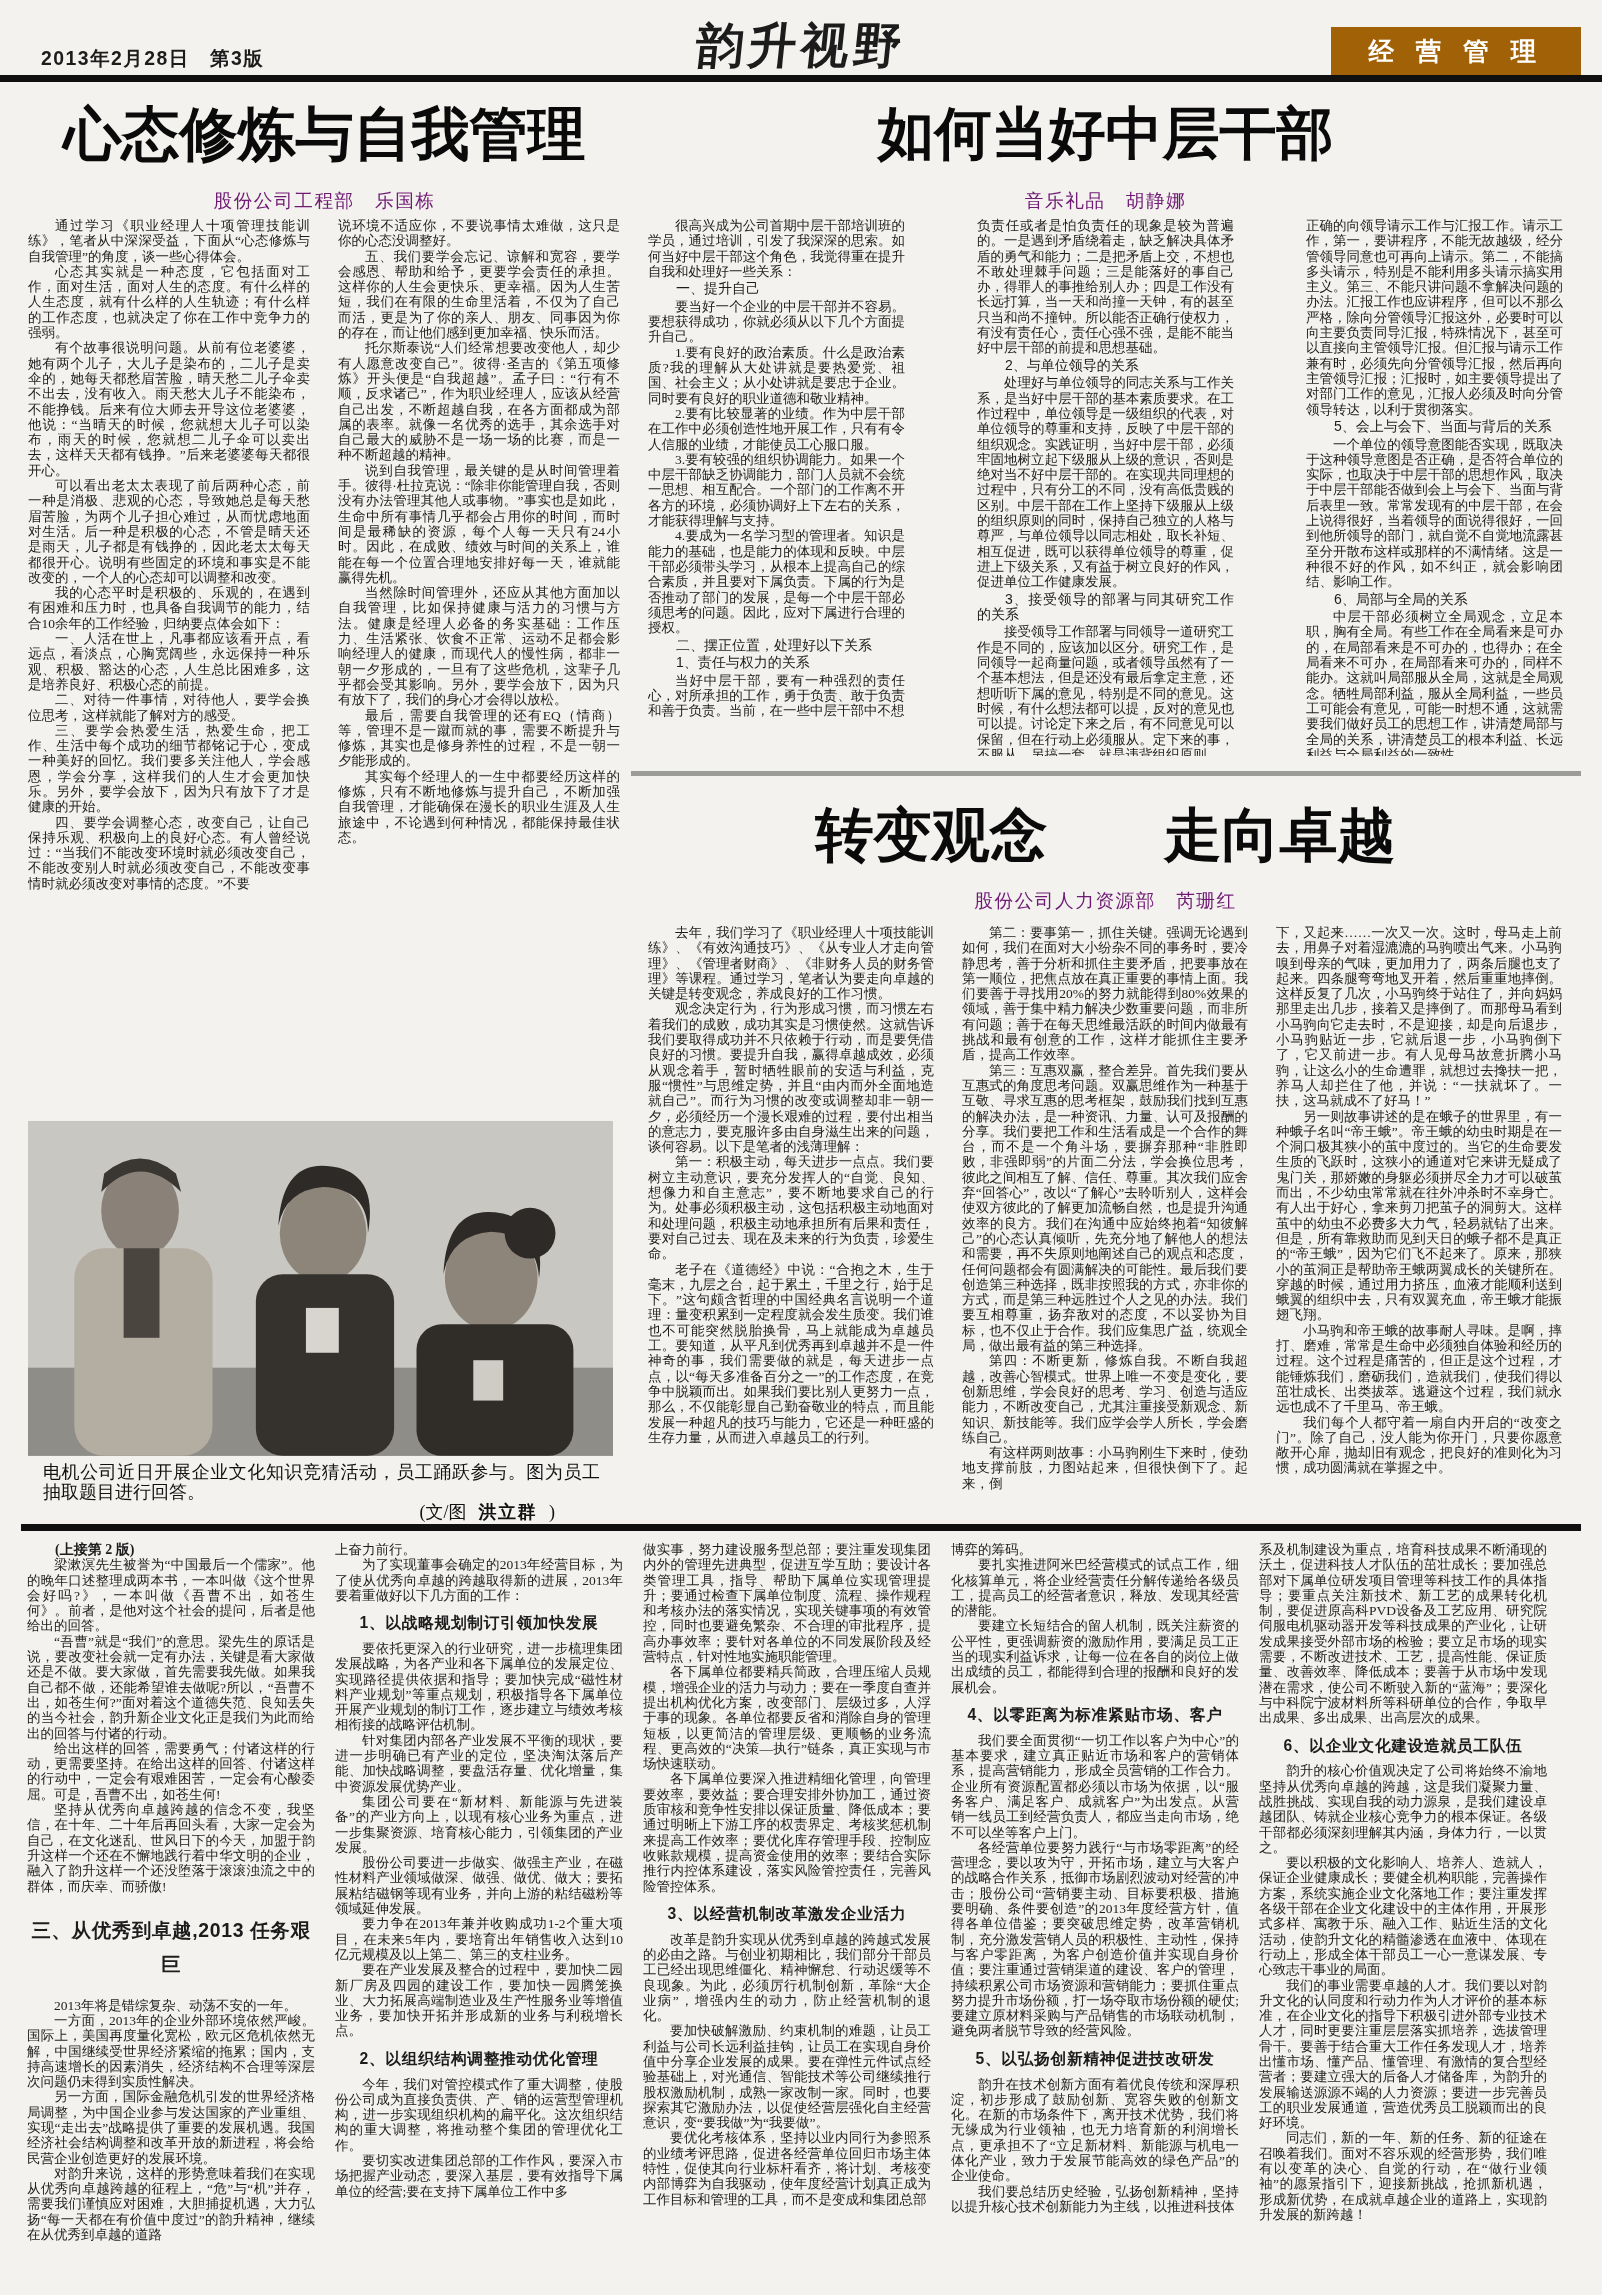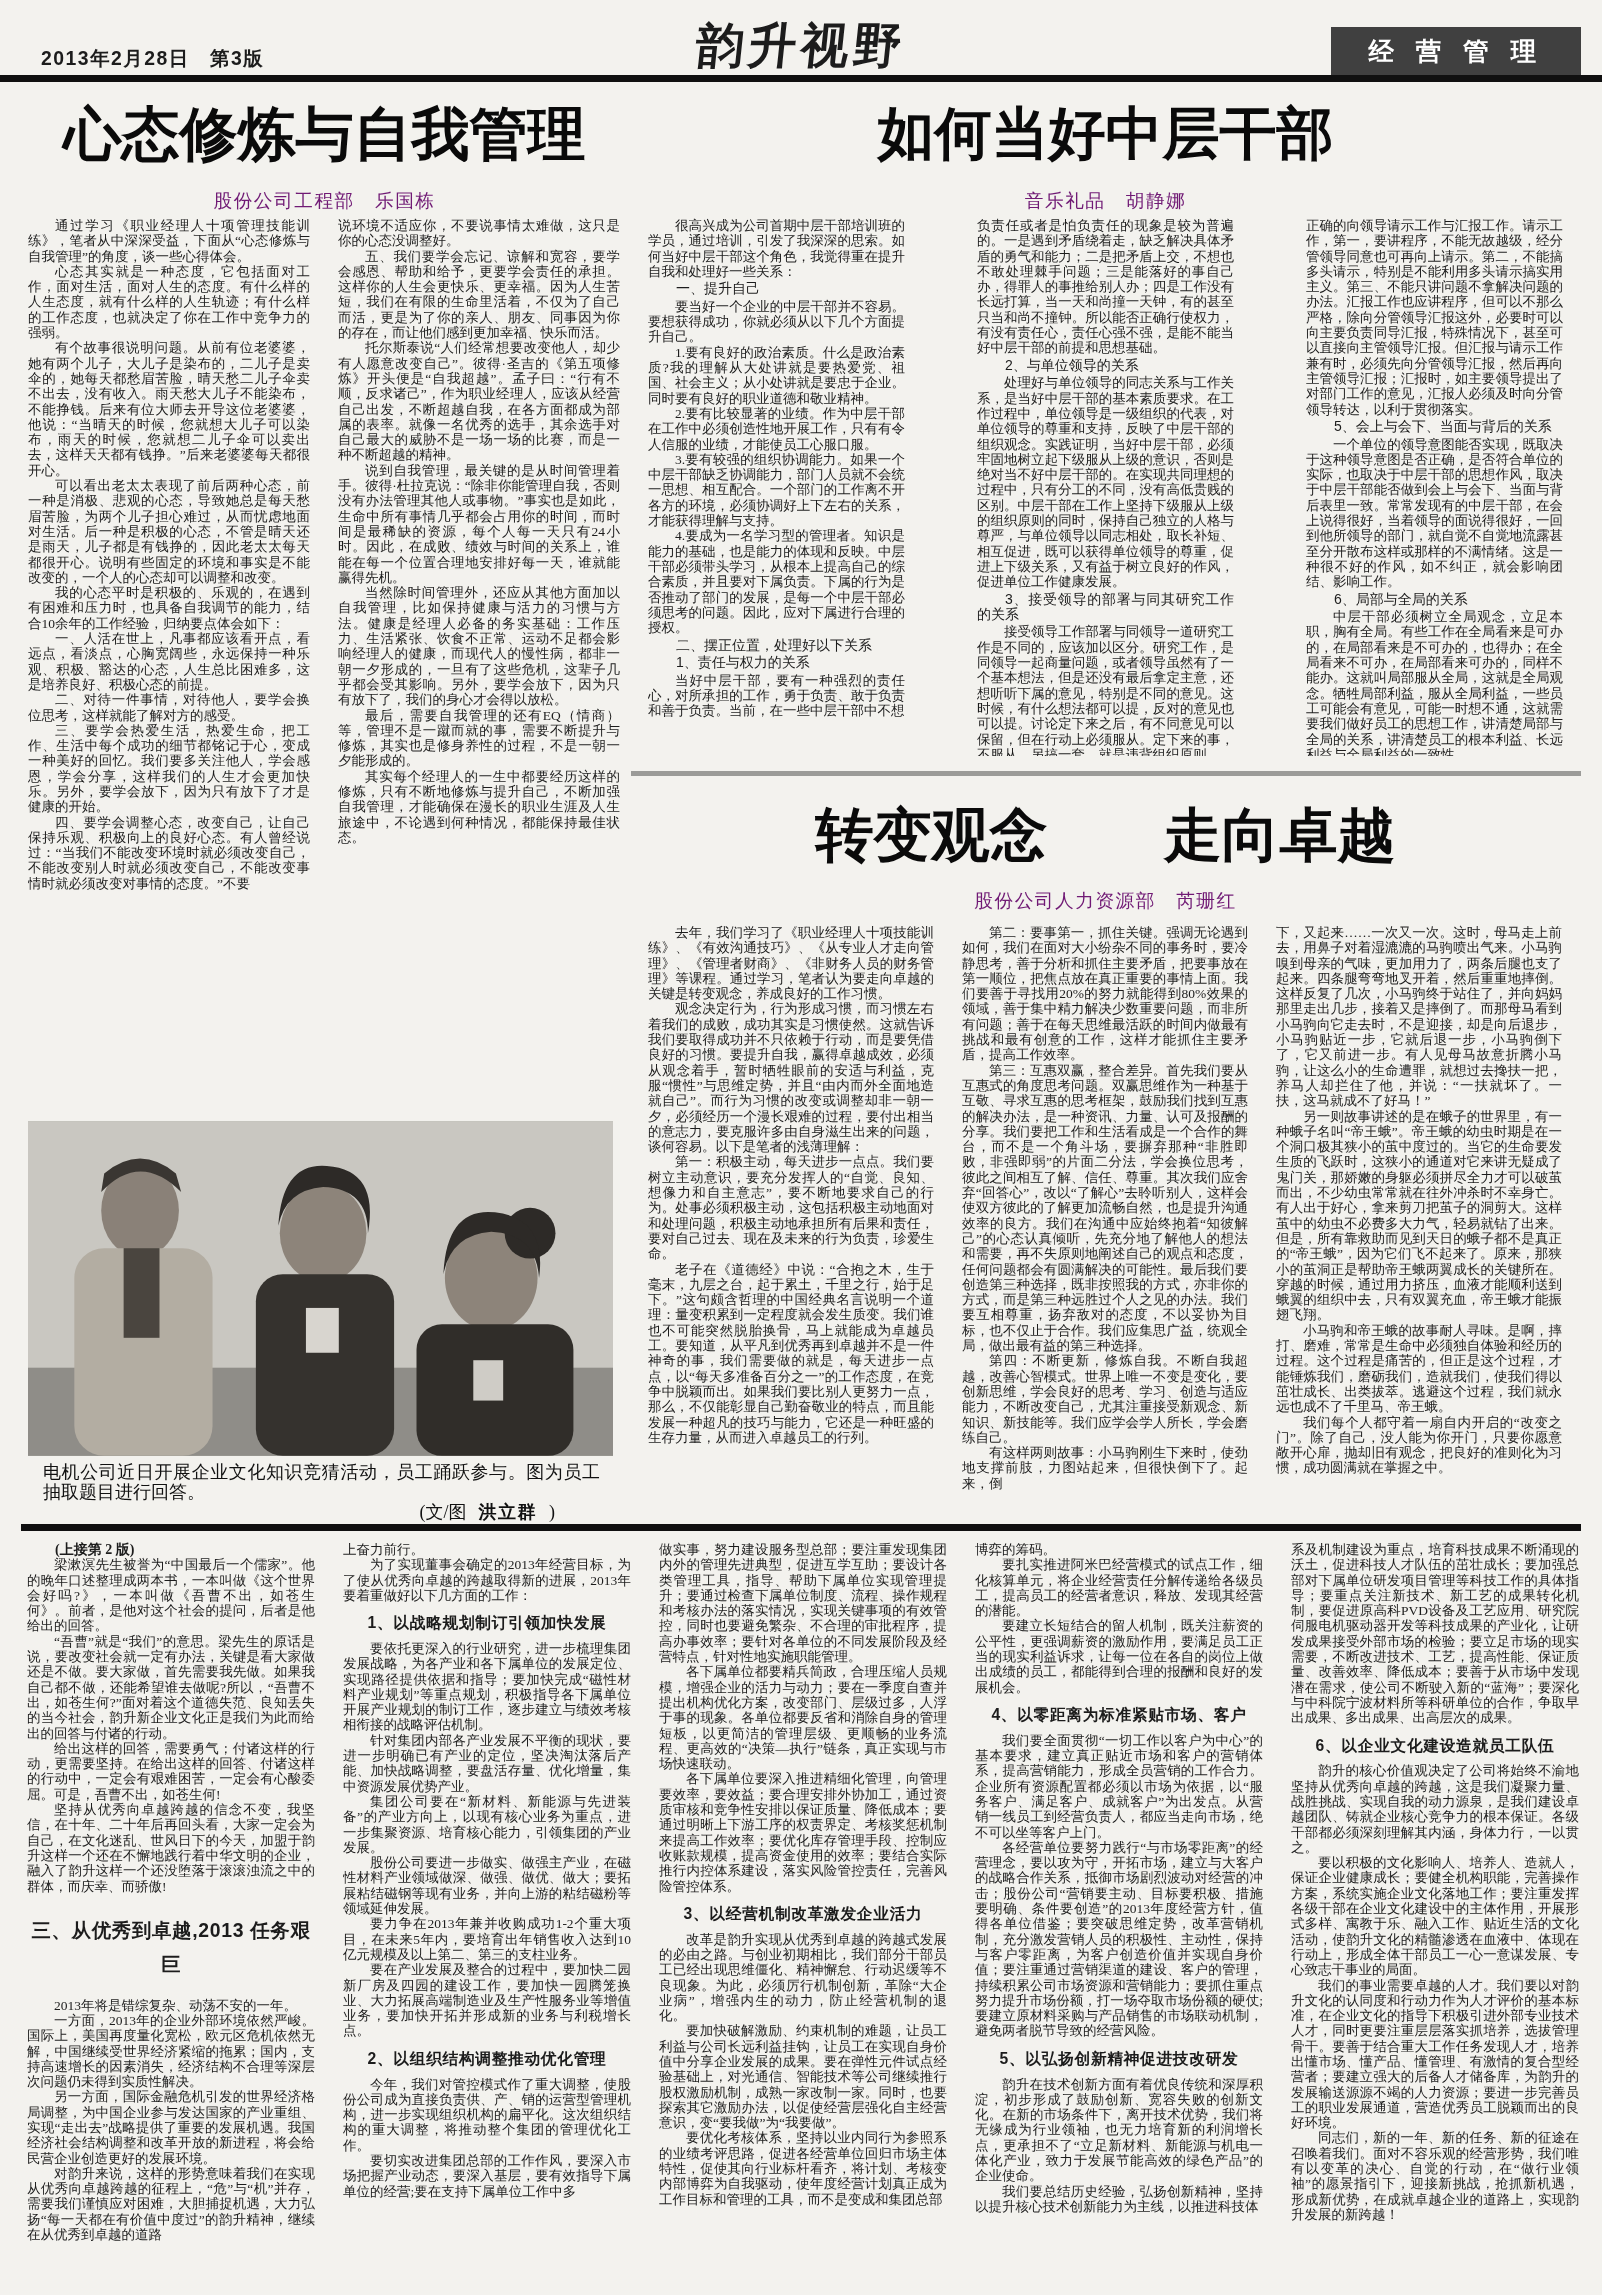--- a/index.html
+++ b/index.html
@@ -4,21 +4,21 @@
 <style>
   html,body{margin:0;padding:0;background:#d8d8d4;}
   #page{position:relative;width:1602px;height:2295px;background:#f3f2ee;overflow:hidden;
         font-family:"Liberation Serif","DejaVu Serif",serif;color:#1c1c1c;}
   
   #header-rule{position:absolute;left:0;top:75px;width:1602px;height:6.7px;background:#101010;}
   #date-line{position:absolute;left:41px;top:45px;font-size:19.4px;font-weight:bold;
              font-family:"Liberation Sans","DejaVu Sans",sans-serif;letter-spacing:1.5px;}
   #masthead{position:absolute;left:0;top:13.5px;width:1602px;text-align:center;font-size:48px;font-weight:900;
             font-family:"Liberation Sans","DejaVu Sans",sans-serif;transform:skewX(-6deg);letter-spacing:4.5px;}
-  #section-box{position:absolute;right:21px;top:27px;width:250px;height:49px;background:#404040;color:#fff;
+  #section-box{position:absolute;right:21px;top:27px;width:250px;height:49px;background:#a16207;color:#fff;
                display:flex;align-items:center;justify-content:center;font-size:25.4px;font-weight:bold;
                font-family:"Liberation Sans","DejaVu Sans",sans-serif;letter-spacing:7.5px;}
   
   .headline{position:absolute;text-align:center;font-family:"Liberation Sans","DejaVu Sans",sans-serif;
             font-weight:900;color:#0a0a0a;white-space:nowrap;}
   #headline1{left:28px;top:96px;width:593px;font-size:58px;}
   #headline2{left:648px;top:96px;width:915px;font-size:57px;}
   #headline3{left:648px;top:797px;width:915px;font-size:58px;}
   .byline{position:absolute;text-align:center;font-size:18.7px;color:#701a75;letter-spacing:1.5px;}
   #byline1{left:28px;top:188px;width:593px;}
@@ -29,21 +29,21 @@
   .col{height:100%;overflow:hidden;text-align:justify;font-size:13.5px;line-height:15.3px;}
   #art1-cols{left:28px;top:218px;width:593px;height:888px;}
   #art1-cols .col{width:282px;}
   #art1-cols .col + .col{margin-left:28px;}
   #art2-cols{left:648px;top:218px;width:915px;height:538px;gap:44px;}
   #art3-cols{left:648px;top:925px;width:915px;height:592px;}
   #art2-cols .col,#art3-cols .col{width:286px;}
   #art2-cols .col + .col,#art3-cols .col + .col{margin-left:28px;}
   #bottom-cols{left:27px;top:1542px;width:1565px;height:747px;}
   #bottom-cols .col{width:288px;}
-  #bottom-cols .col + .col{margin-left:28px;}
+  #bottom-cols .col + .col{margin-left:20px;}
   
   .blk{margin:0;}
   .p{text-indent:2em;}
   .c{text-indent:0;}
   .h{font-weight:normal;text-indent:2em;margin:2.2px 0;font-family:"Liberation Sans","DejaVu Sans",sans-serif;font-size:14px;}
   .hc{font-weight:bold;text-align:center;text-indent:0;margin:12px 0 10.5px;font-size:15.7px;letter-spacing:0.7px;
       font-family:"Liberation Sans","DejaVu Sans",sans-serif;}
   .hb{font-weight:900;text-align:center;text-indent:0;margin:19.4px 0 16.4px;font-size:19.4px;line-height:34px;
       font-family:"Liberation Sans","DejaVu Sans",sans-serif;letter-spacing:0.7px;}
   .note{text-indent:2em;font-weight:bold;font-size:14px;}

